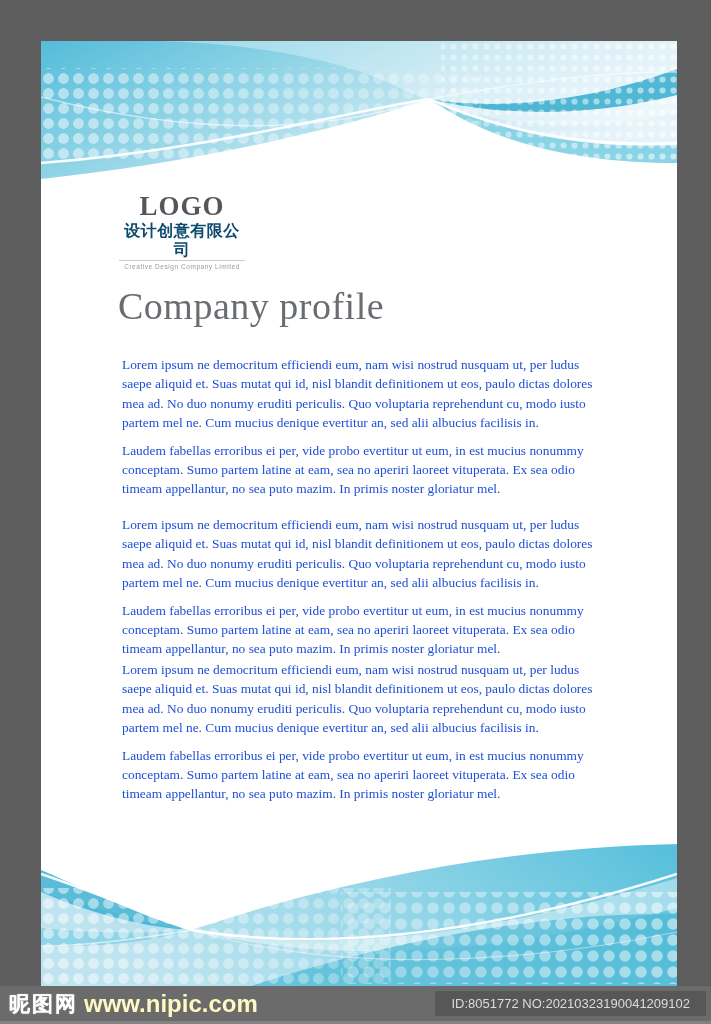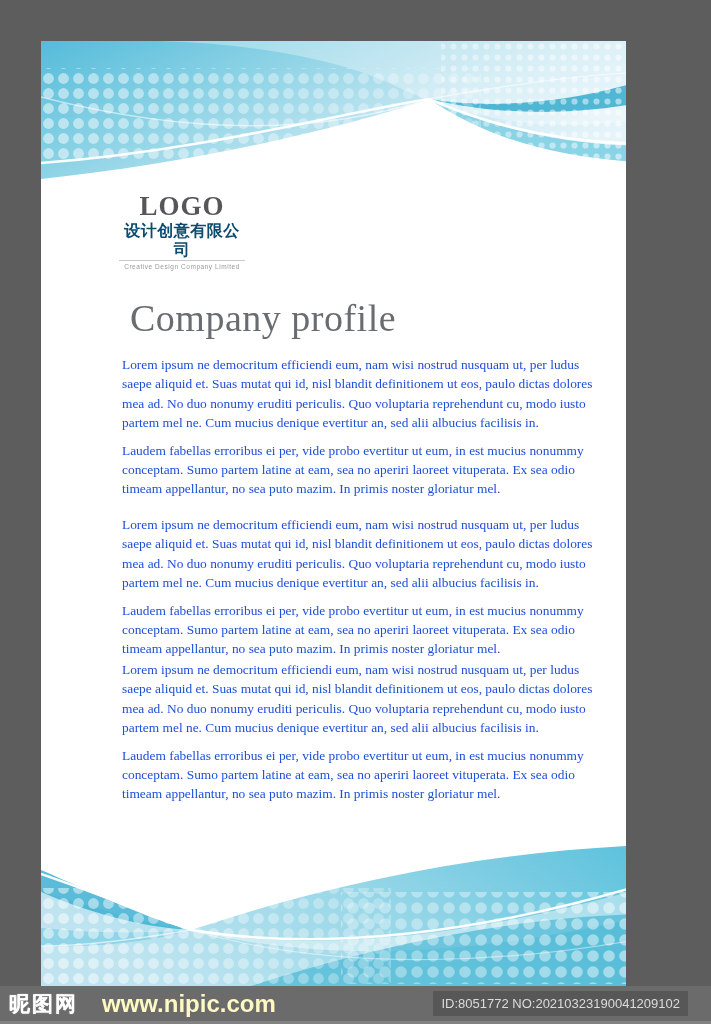--- a/index.html
+++ b/index.html
@@ -2,21 +2,21 @@
 <html><head>
 <meta charset="utf-8">
 <style>
   html,body{margin:0;padding:0;}
   body{
     width:711px;height:1024px;position:relative;overflow:hidden;
     background:#5d5d5d;
     font-family:"Liberation Serif", serif;
   }
   .page{
-    position:absolute;left:41px;top:41px;width:585px;height:945px;
+    position:absolute;left:41px;top:41px;width:636px;height:945px;
     background:#ffffff;overflow:hidden;
   }
   .deco-top{position:absolute;left:0;top:0;width:636px;height:145px;display:block;}
   .deco-bottom{position:absolute;left:0;bottom:0;width:636px;height:150px;display:block;}
 
   .logo{position:absolute;left:78px;top:152px;width:126px;text-align:center;}
   .logo-main{
     font-family:"Liberation Serif", serif;font-weight:bold;
     font-size:27px;line-height:27px;color:#55565a;letter-spacing:1px;
   }
@@ -24,21 +24,21 @@
     font-family:"Liberation Sans", sans-serif;font-weight:bold;
     font-size:16px;line-height:19px;color:#0c4a6e;letter-spacing:0.5px;margin-top:1px;
   }
   .logo-en{
     font-family:"Liberation Sans", sans-serif;
     font-size:6.5px;line-height:9px;color:#9a9a9a;letter-spacing:0.55px;
     border-top:1px solid #c9c9c9;padding-top:1px;margin-top:1px;white-space:nowrap;
   }
 
   .title{
-    position:absolute;left:77px;top:243px;margin:12px;
+    position:absolute;left:77px;top:243px;margin:0;
     font-family:"Liberation Serif", serif;font-weight:normal;
     font-size:38px;color:#696c70;letter-spacing:0.5px;
   }
 
   .content{position:absolute;left:81px;top:0;width:478px;}
   .section{position:absolute;left:0;width:478px;}
   .section p{
     margin:0 0 8px 0;
     font-size:13.4px;line-height:19.4px;color:#1d4ed8;
     text-align:left;
@@ -46,29 +46,29 @@
   .section-1{top:314px;}
   .section-2{top:474px;}
   .section-3{top:619px;}
 
   .bar{
     position:absolute;left:0;top:986px;width:711px;height:38px;
     background:#6b6b6b;border-bottom:3px solid #828282;box-sizing:border-box;
     display:flex;align-items:center;justify-content:space-between;
     font-family:"Liberation Sans", sans-serif;
   }
-  .bar-left{display:flex;align-items:center;gap:24px;padding-left:9px;}
+  .bar-left{display:flex;align-items:center;gap:6px;padding-left:9px;}
   .bar-cn{
     color:#ffffff;font-weight:bold;font-size:21px;letter-spacing:2px;
     text-shadow:0 0 1px #fff;
   }
   .bar-url{color:#fef9c3;font-weight:bold;font-size:24px;}
   .bar-right{
     background:#575757;color:#dcdcdc;font-size:13px;
-    padding:5px 8px;margin-right:23px;white-space:nowrap;
+    padding:5px 16px;margin-right:5px;white-space:nowrap;
   }
 </style>
 </head>
 <body>
 
 <div class="page">
 
   <svg class="deco-top" viewBox="0 0 636 145" preserveAspectRatio="none" xmlns="http://www.w3.org/2000/svg">
     <defs>
       <linearGradient id="tg1" x1="0" y1="0" x2="1" y2="0.45">

